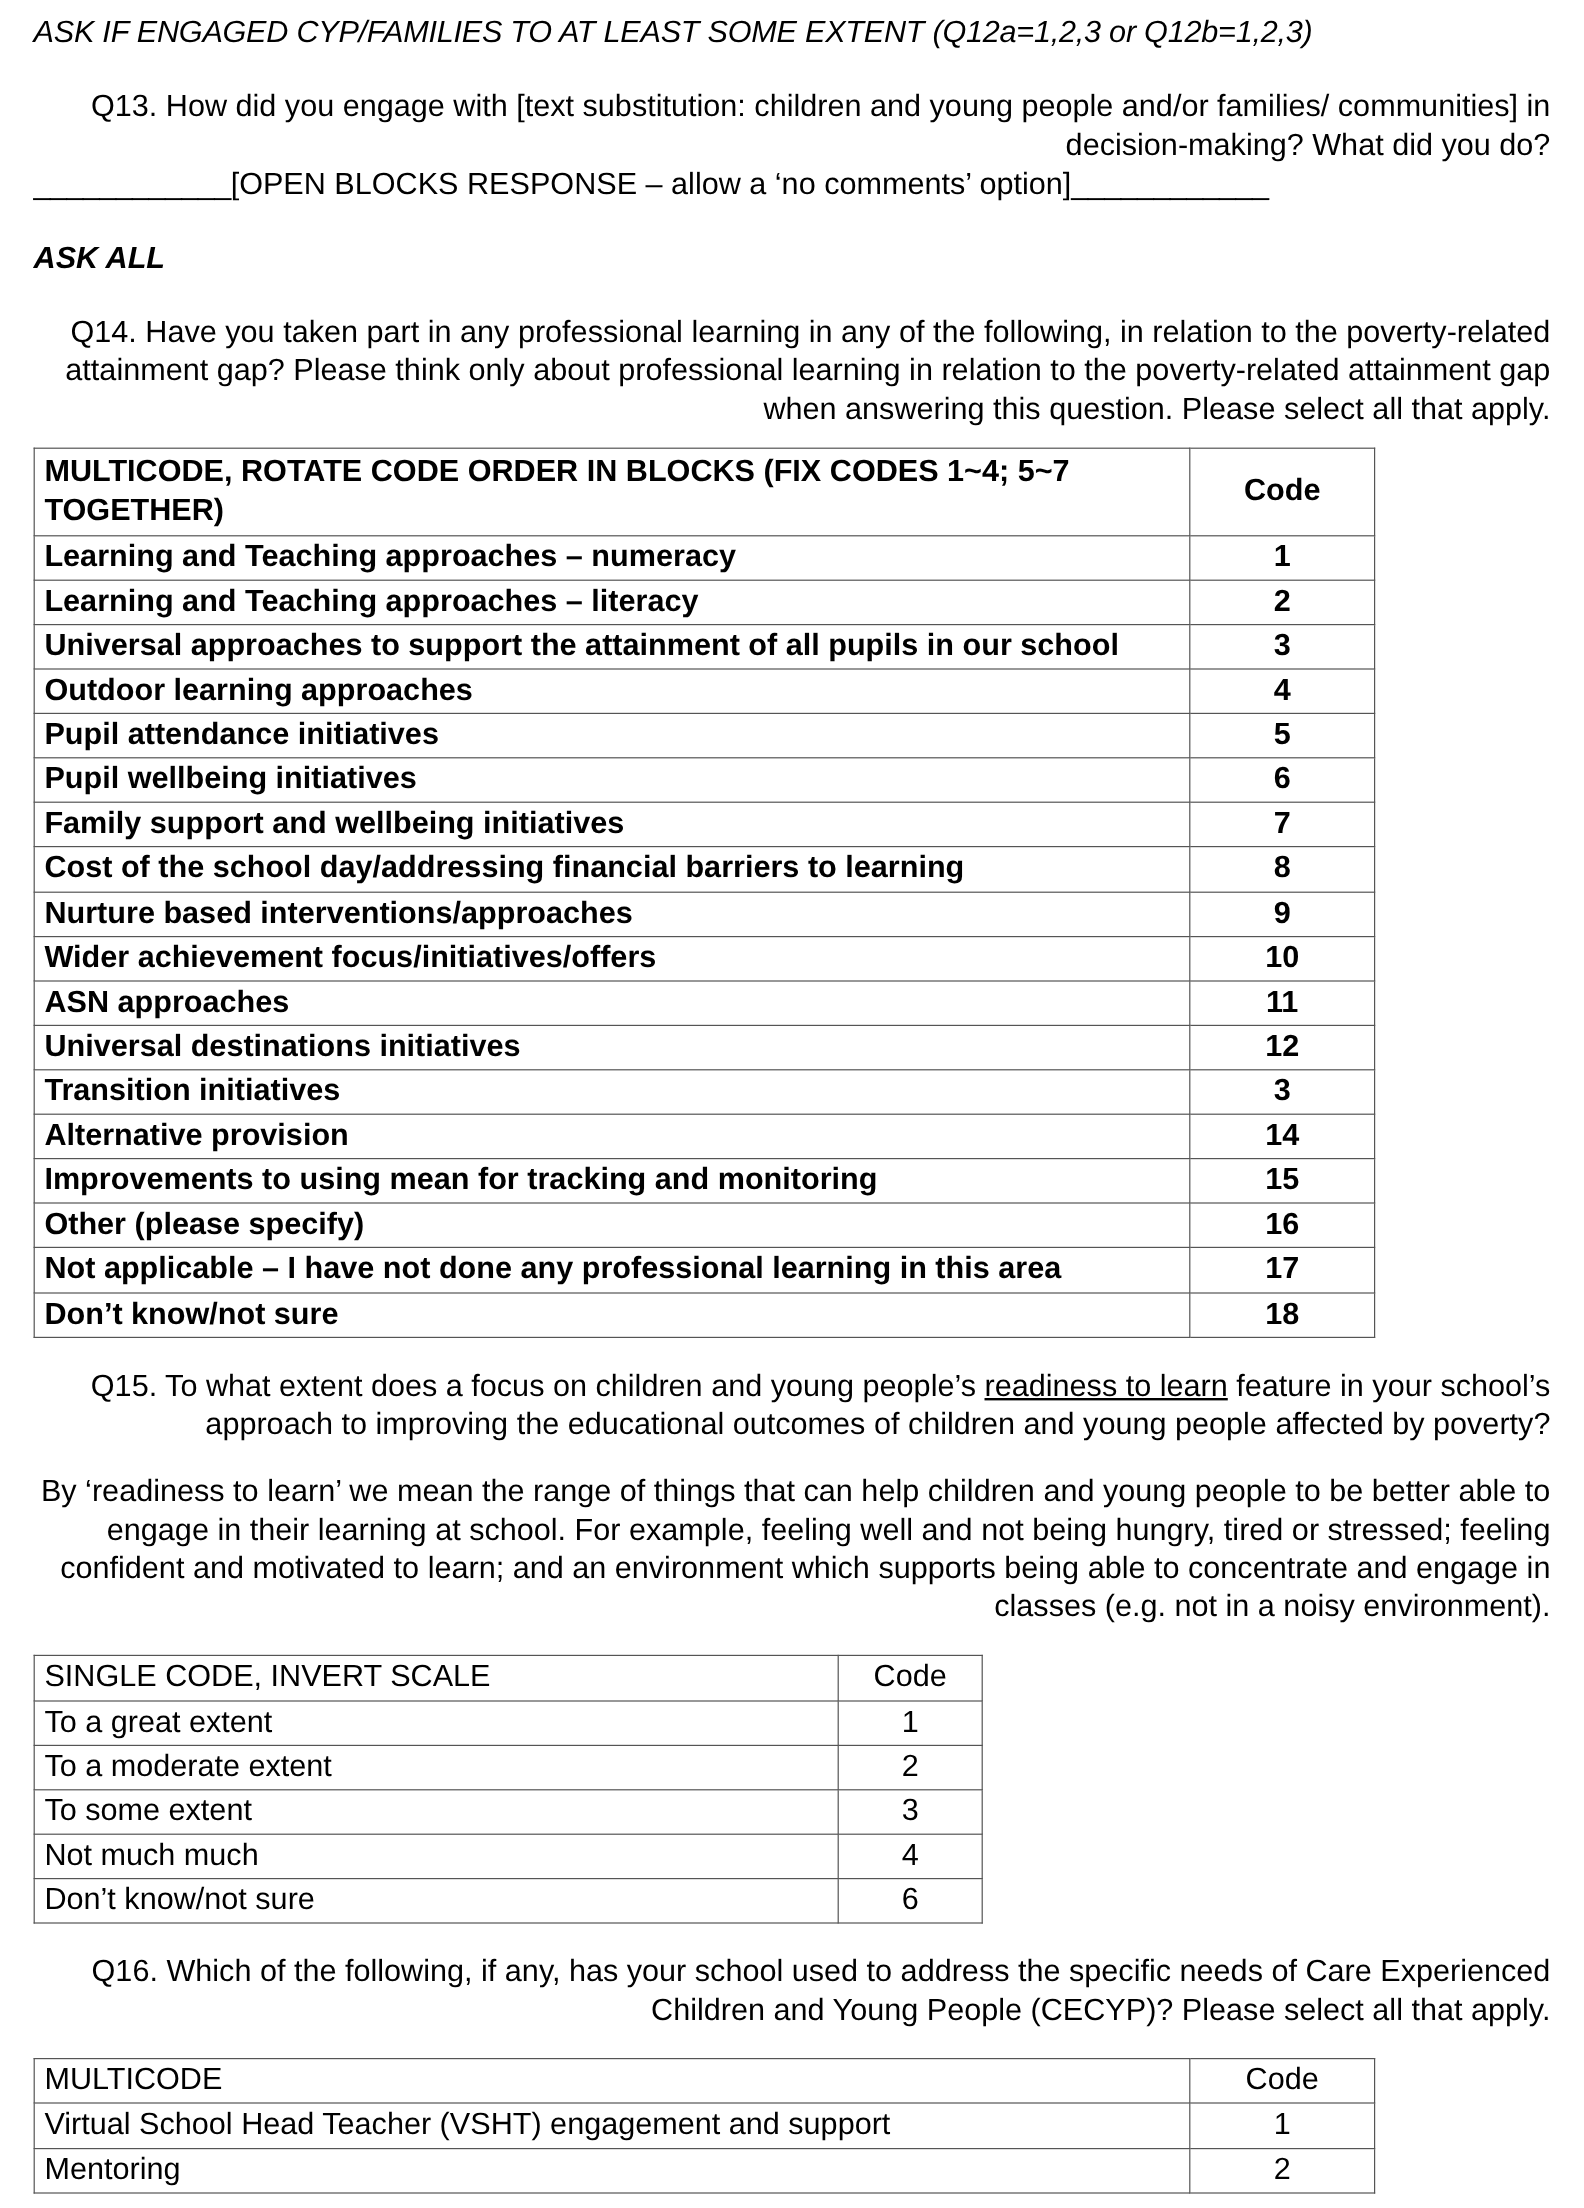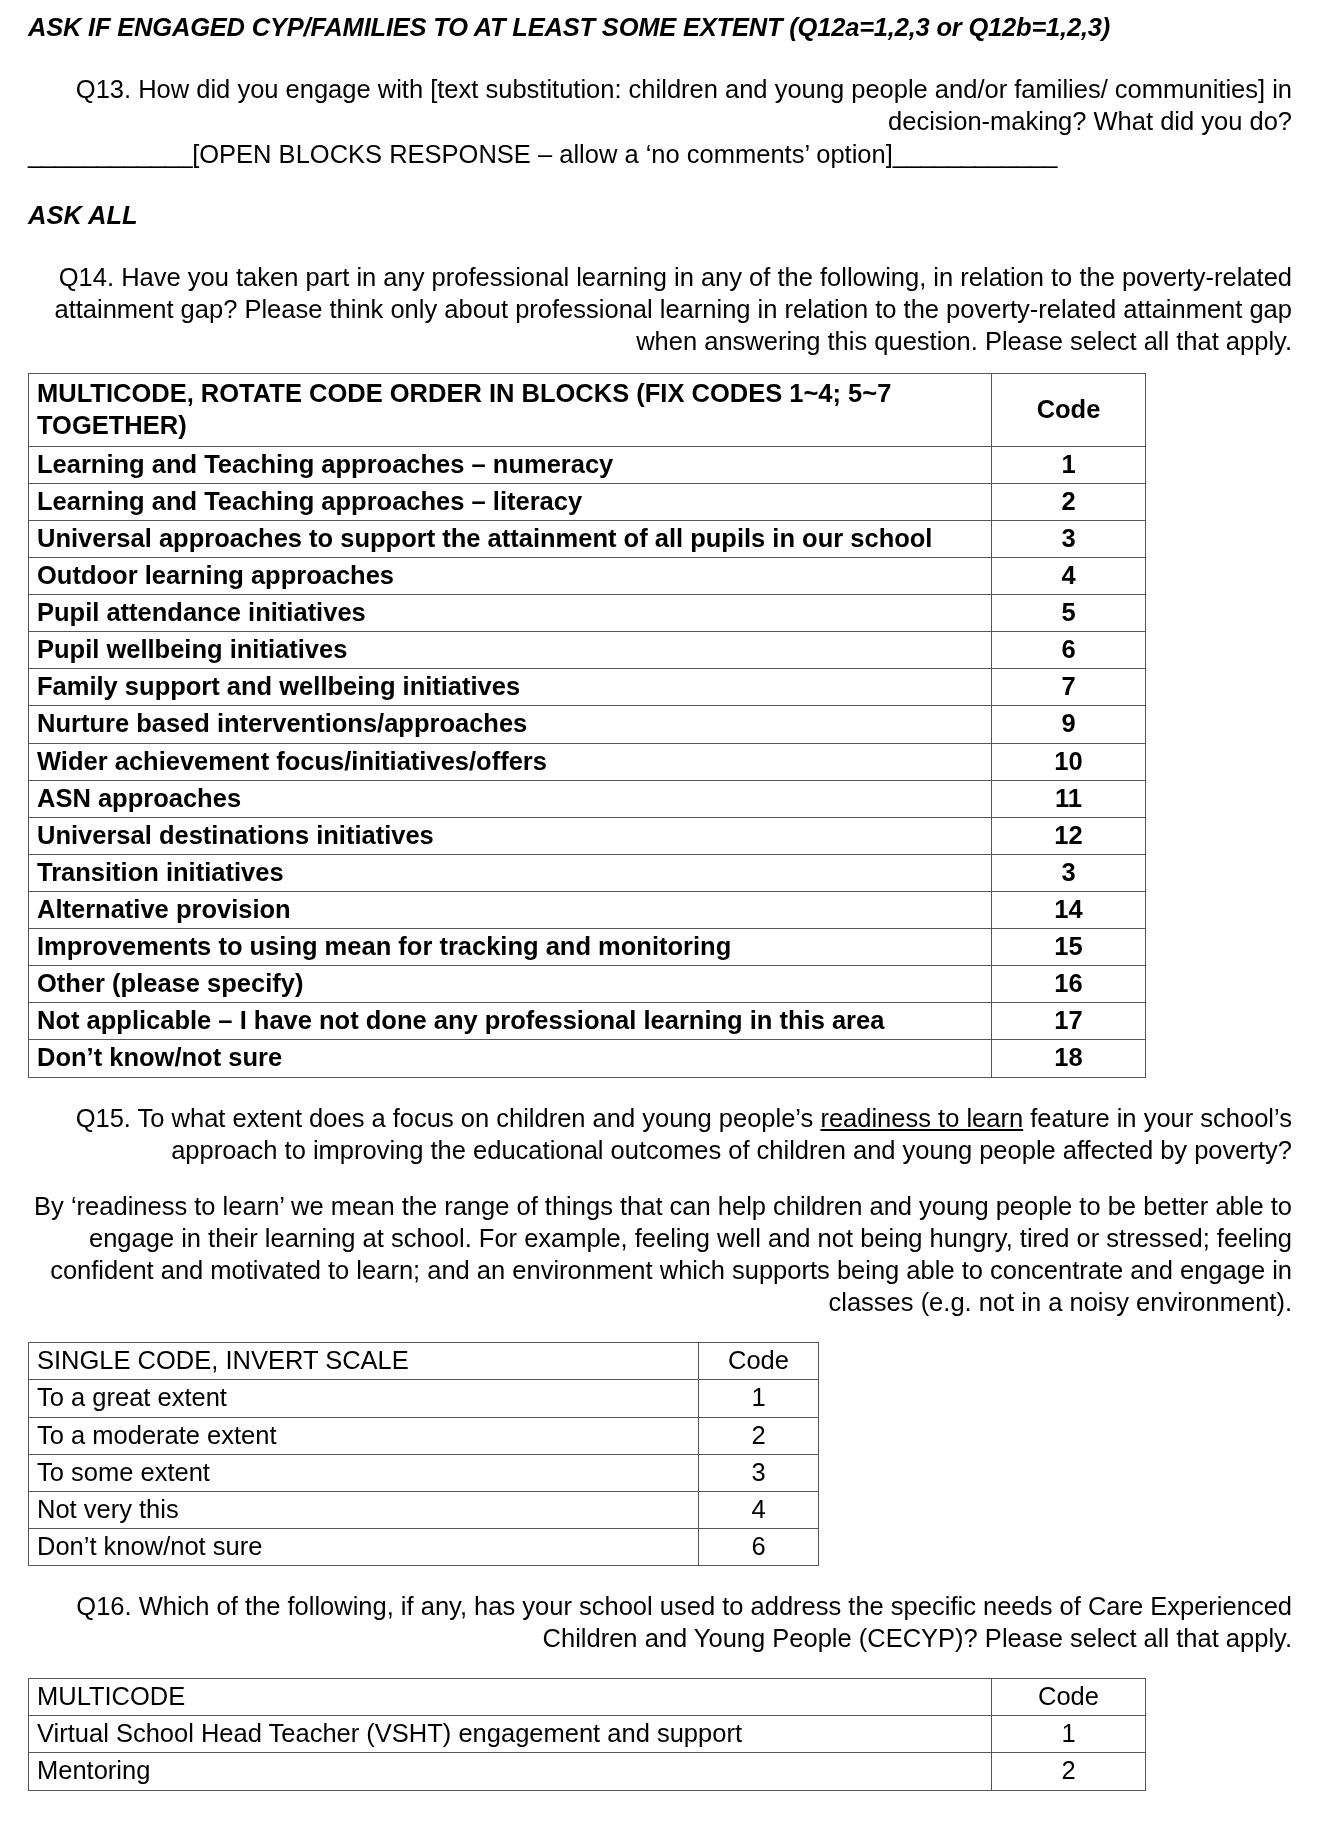--- a/index.html
+++ b/index.html
@@ -19,21 +19,21 @@
   }
   .page {
     position: relative;
     width: 1320px;
     min-height: 1840px;
     padding: 8px 28px 0 28px;
     overflow: hidden;
   }
 
   .hdr-bold-italic {
-    font-weight: bold;
+    font-weight: normal;
     font-style: italic;
     font-size: 25.5px;
     letter-spacing: -0.2px;
     margin: 0;
     padding: 4px 0 0 0;
     white-space: nowrap;
   }
 
   .spacer-lg { height: 30px; }
   .spacer-md { height: 24px; }
@@ -167,20 +167,24 @@
         </tr>
       <tr>
           <td>Pupil wellbeing initiatives</td>
           <td class="code">6</td>
         </tr>
       <tr>
           <td>Family support and wellbeing initiatives</td>
           <td class="code">7</td>
         </tr>
       <tr>
+          <td>Cost of the school day/addressing financial barriers to learning</td>
+          <td class="code">8</td>
+        </tr>
+      <tr>
           <td>Nurture based interventions/approaches</td>
           <td class="code">9</td>
         </tr>
       <tr>
           <td>Wider achievement focus/initiatives/offers</td>
           <td class="code">10</td>
         </tr>
       <tr>
           <td>ASN approaches</td>
           <td class="code">11</td>
@@ -242,21 +246,21 @@
         </tr>
       <tr>
           <td>To a moderate extent</td>
           <td class="code">2</td>
         </tr>
       <tr>
           <td>To some extent</td>
           <td class="code">3</td>
         </tr>
       <tr>
-          <td>Not very this</td>
+          <td>Not much much</td>
           <td class="code">4</td>
         </tr>
       <tr>
           <td>Don’t know/not sure</td>
           <td class="code">6</td>
         </tr>
     </tbody>
   </table>
 
   <div class="spacer-md"></div>

